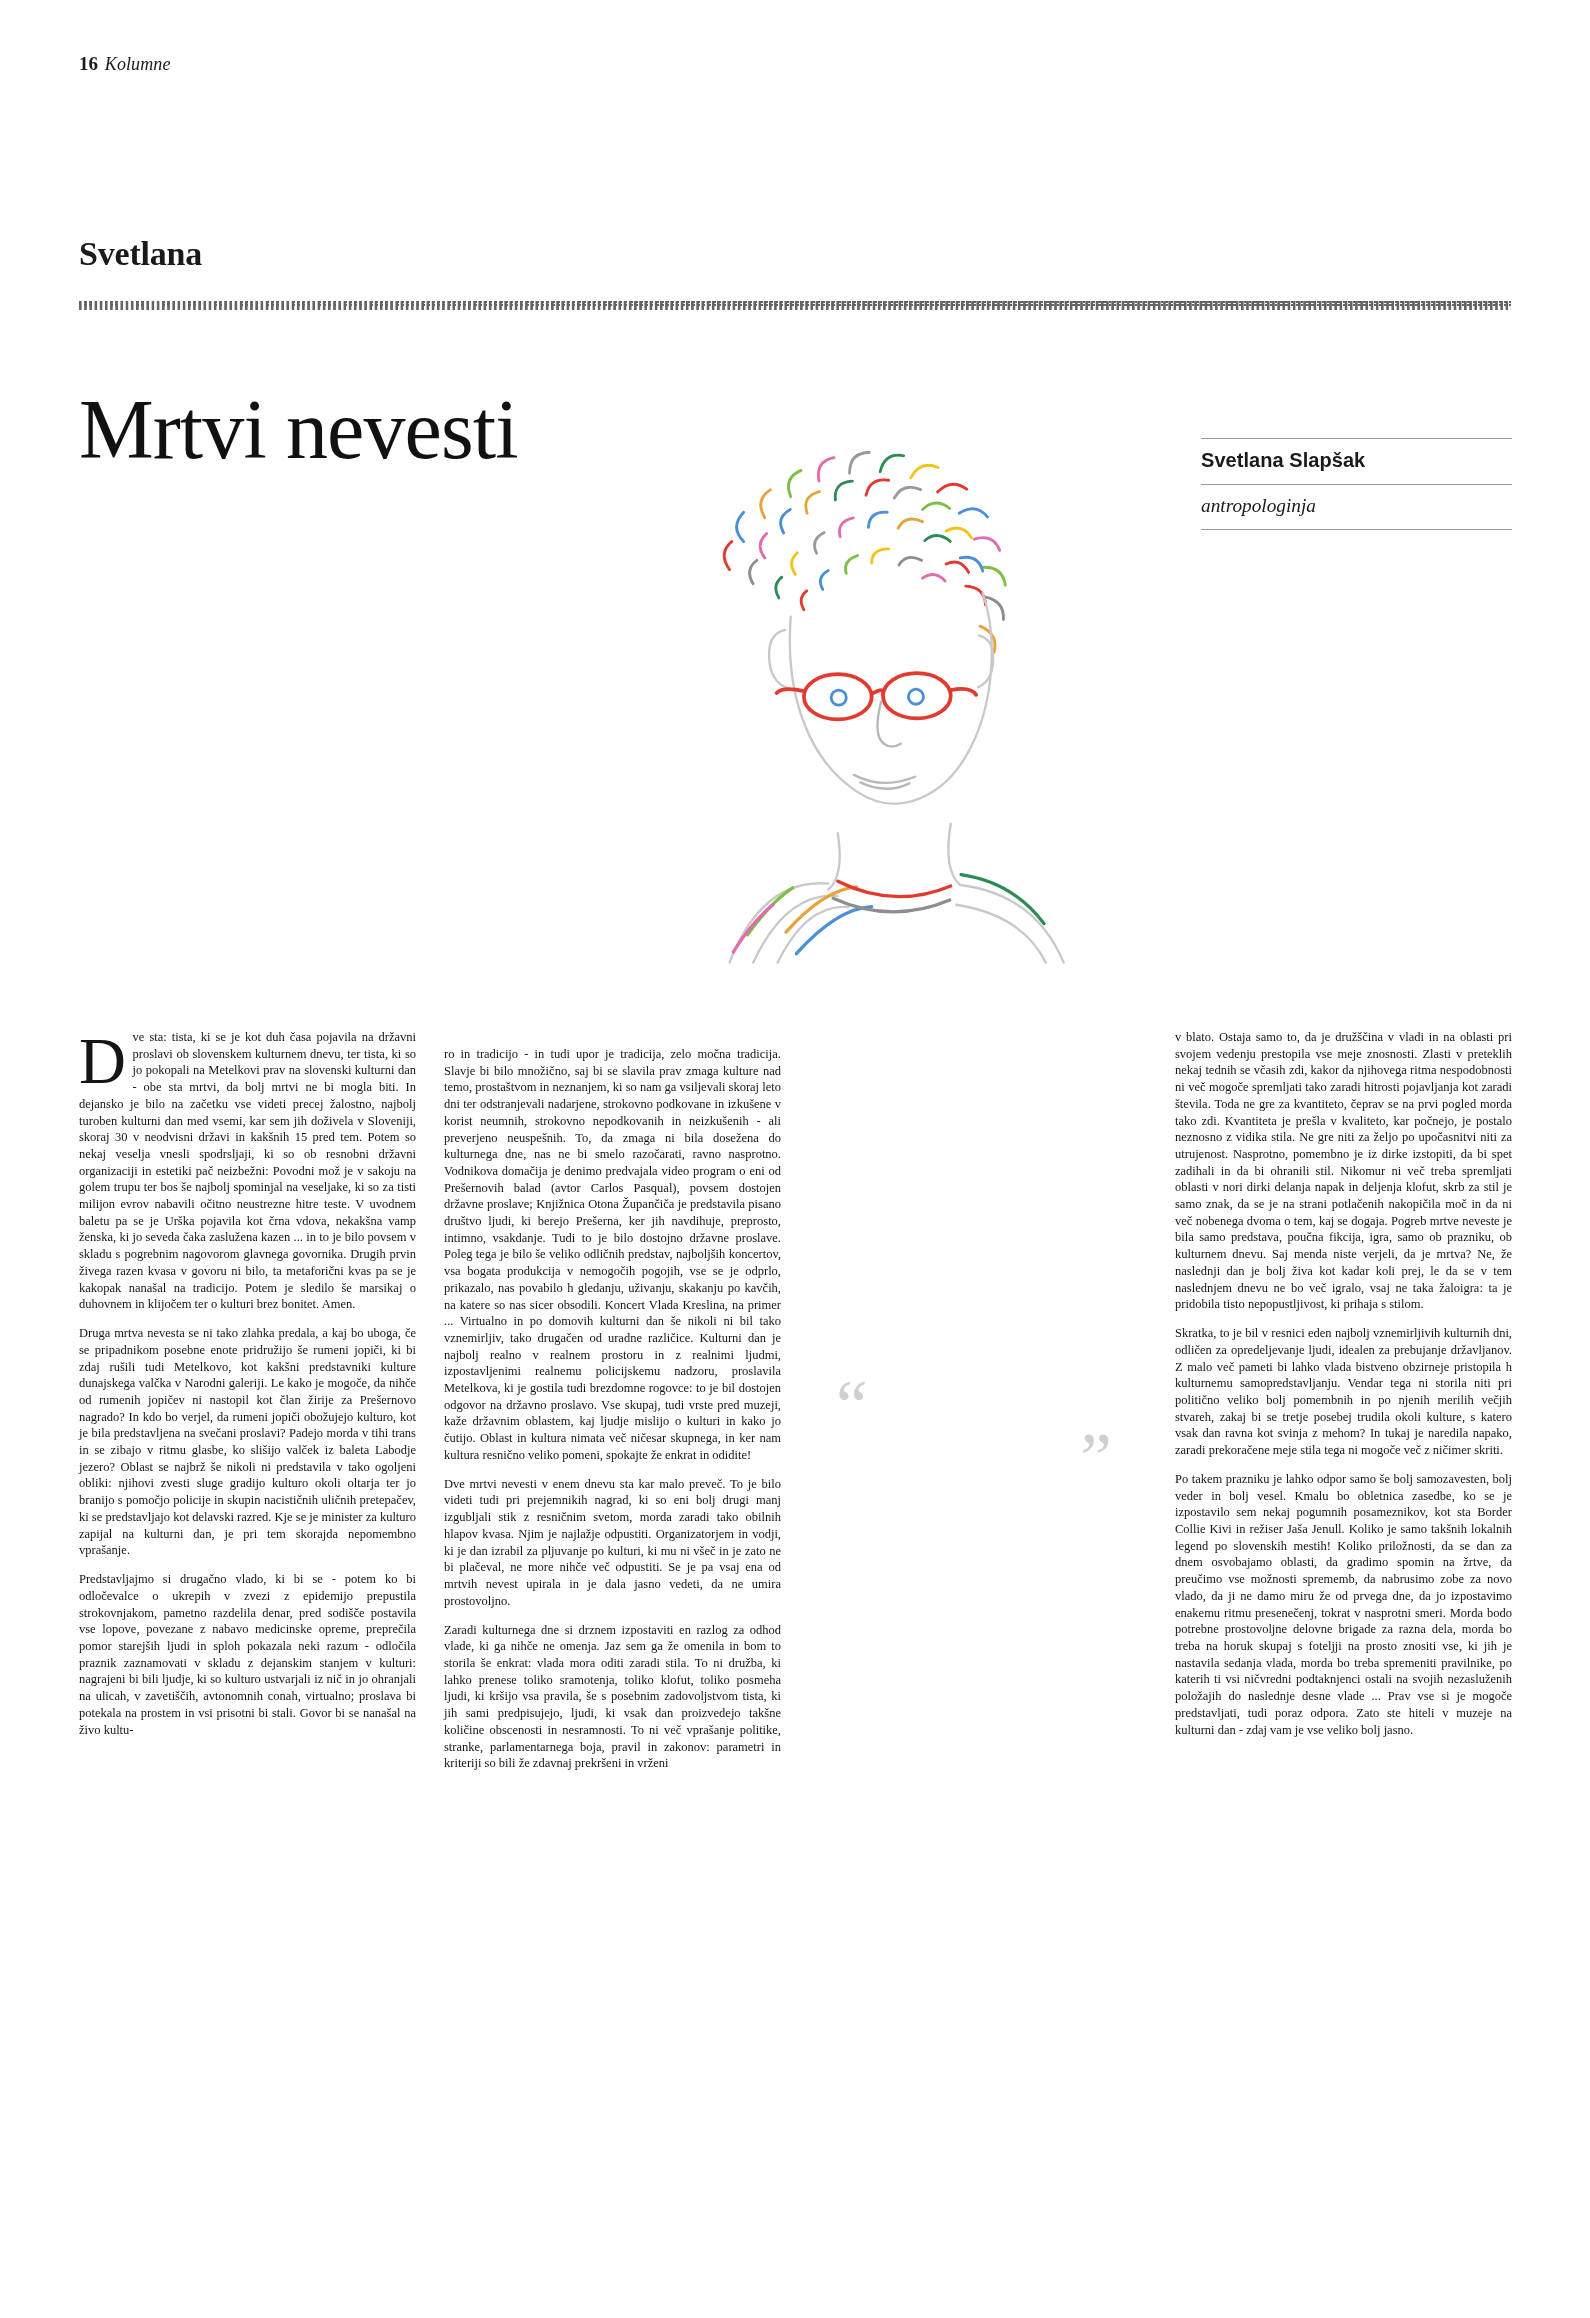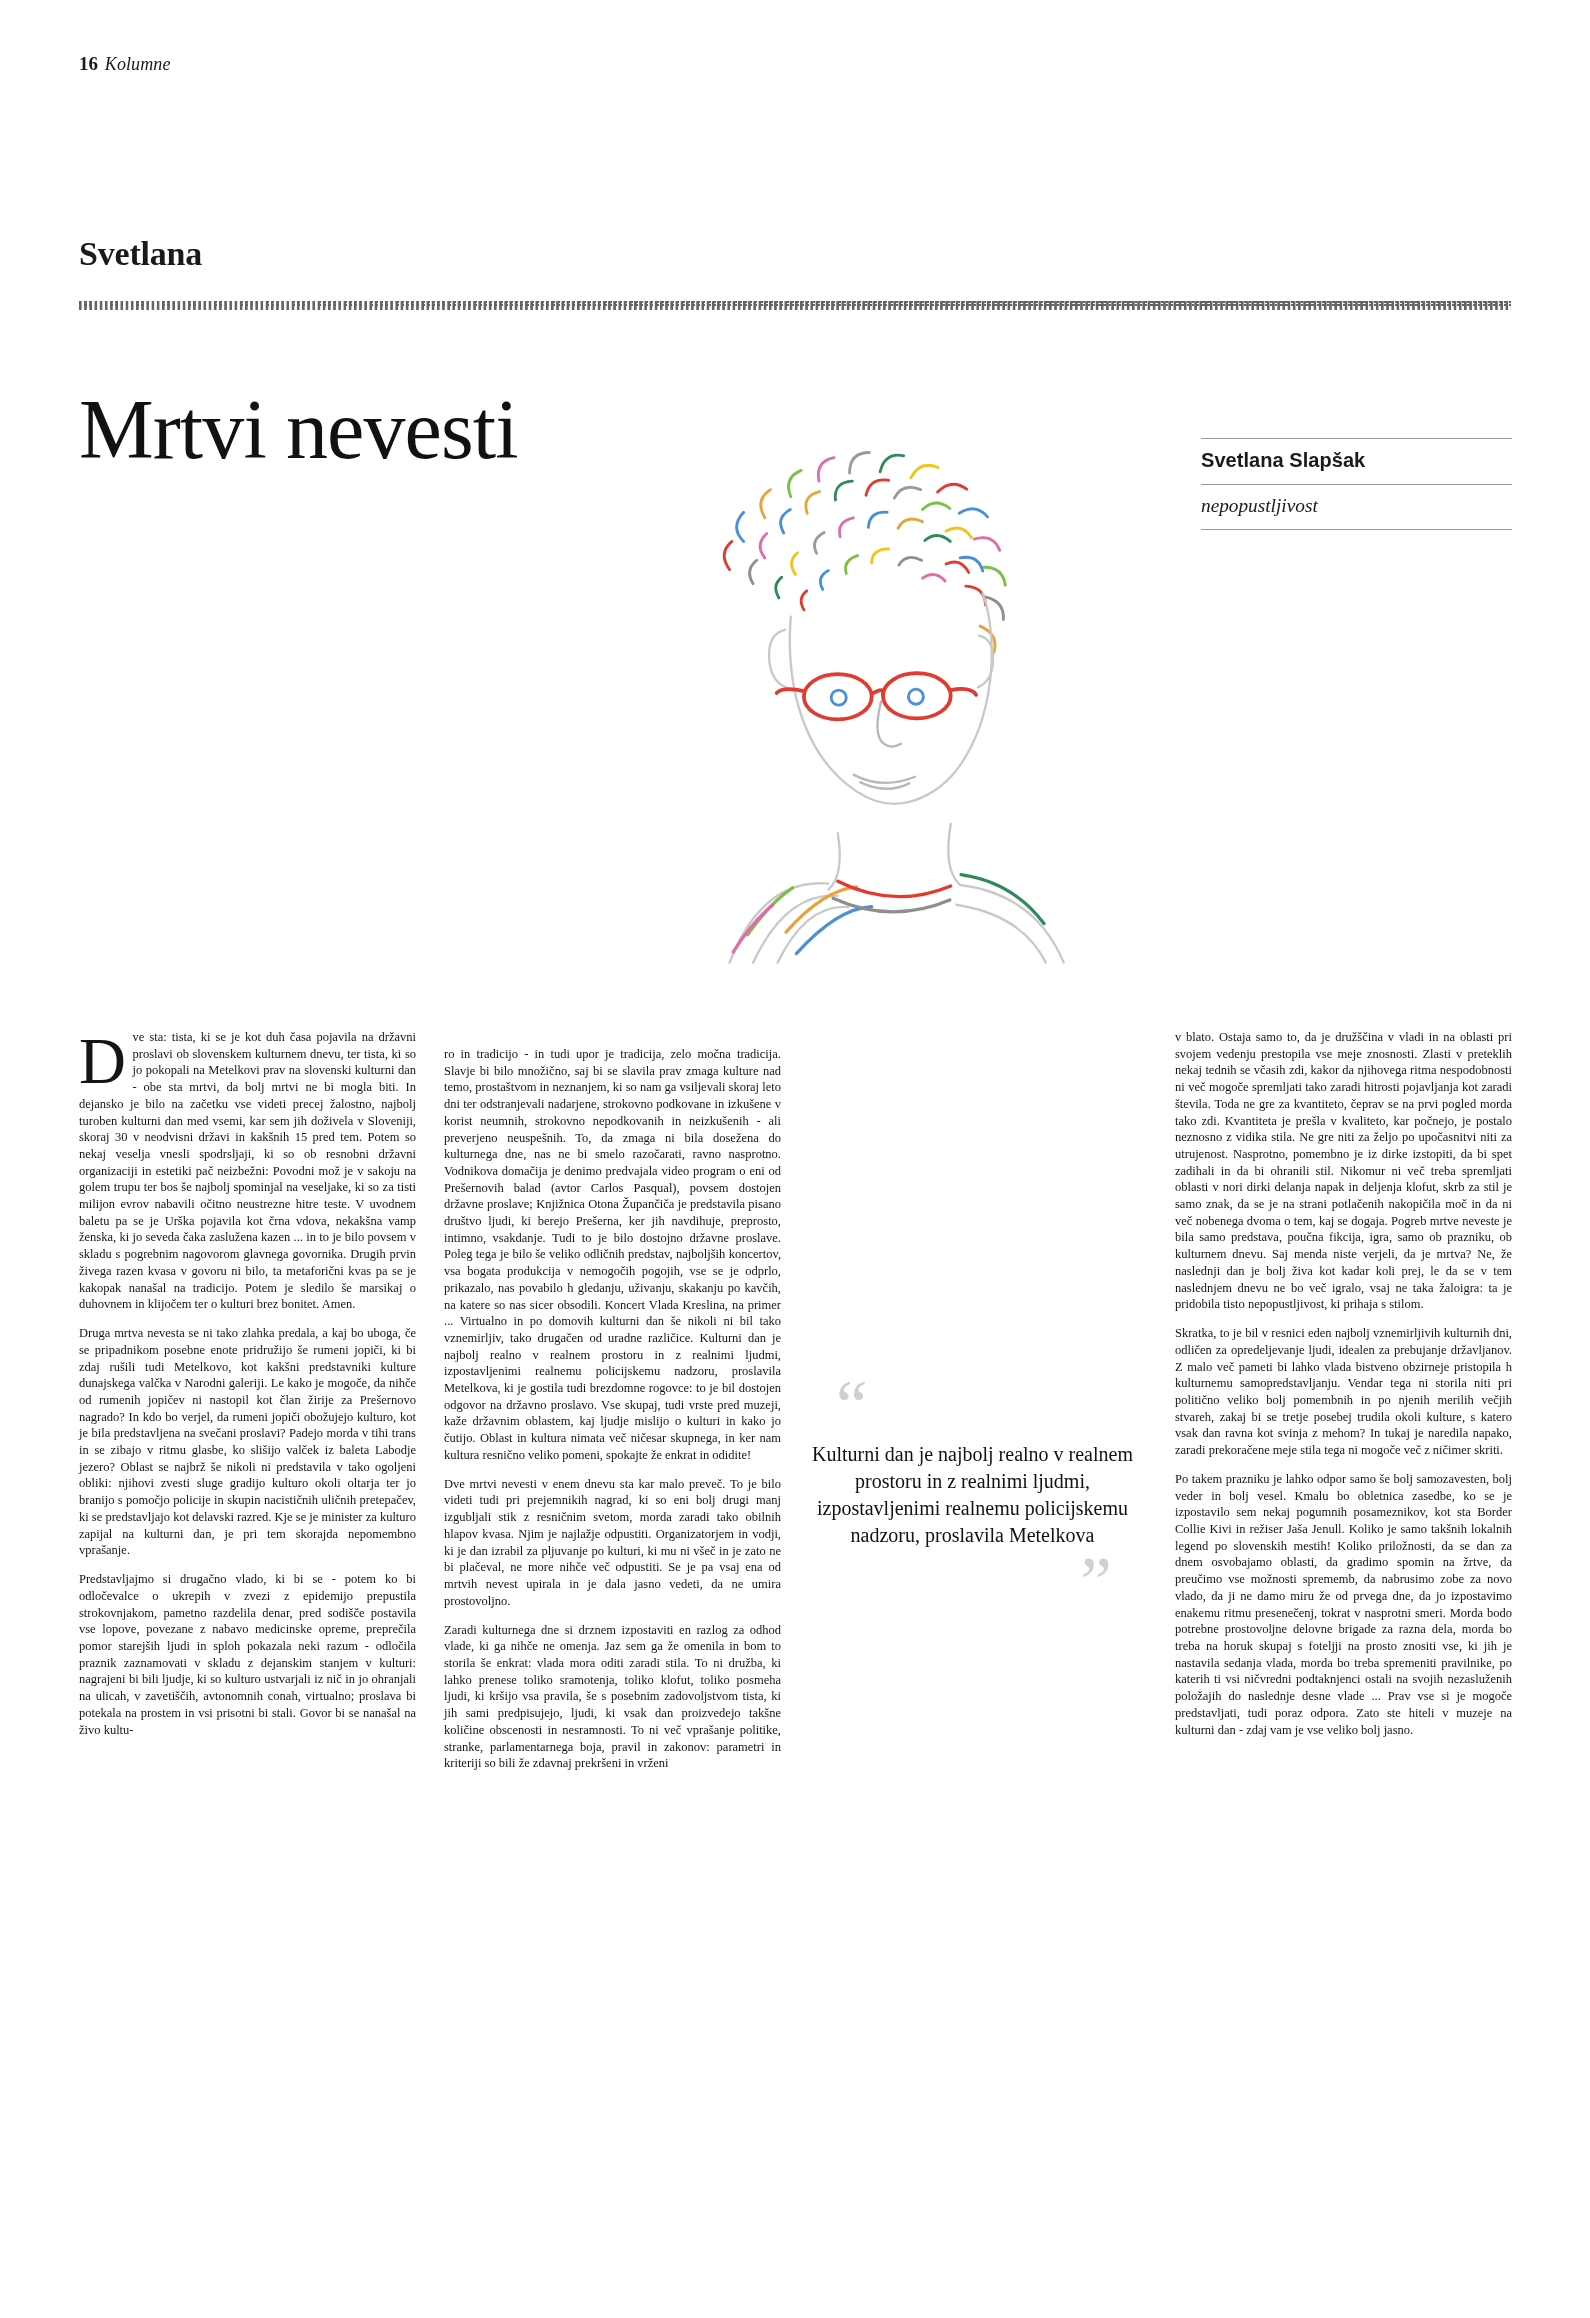--- a/index.html
+++ b/index.html
@@ -203,21 +203,21 @@
 
   <div class="rubric">Svetlana</div>
   <div class="rule-dotted"></div>
 
   <h1 class="headline">Mrtvi nevesti</h1>
 
   <div class="byline">
     <div class="hr"></div>
     <div class="author">Svetlana Slapšak</div>
     <div class="hr"></div>
-    <div class="role">nepopustljivost</div>
+    <div class="role">antropologinja</div>
     <div class="hr"></div>
   </div>
 
   <div class="illustration">
     <svg viewBox="0 0 1420 1260" width="669" height="593" fill="none" stroke-linecap="round" stroke-linejoin="round">
 
       <g stroke-width="6" fill="none">
         <path d="M470 420 q-25 -35 5 -60" stroke="#e23a2e"></path>
         <path d="M500 360 q-30 -30 0 -62" stroke="#4a90d9"></path>
         <path d="M545 310 q-22 -38 12 -60" stroke="#e8a33d"></path>
@@ -326,19 +326,18 @@
     <div class="col c3"></div>
 
     <div class="col c4">
       <p>v blato. Ostaja samo to, da je družščina v vladi in na oblasti pri svojem vedenju prestopila vse meje znosnosti. Zlasti v preteklih nekaj tednih se včasih zdi, kakor da njihovega ritma nespodobnosti ni več mogoče spremljati tako zaradi hitrosti pojavljanja kot zaradi števila. Toda ne gre za kvantiteto, čeprav se na prvi pogled morda tako zdi. Kvantiteta je prešla v kvaliteto, kar počnejo, je postalo neznosno z vidika stila. Ne gre niti za željo po upočasnitvi niti za utrujenost. Nasprotno, pomembno je iz dirke izstopiti, da bi spet zadihali in da bi ohranili stil. Nikomur ni več treba spremljati oblasti v nori dirki delanja napak in deljenja klofut, skrb za stil je samo znak, da se je na strani potlačenih nakopičila moč in da ni več nobenega dvoma o tem, kaj se dogaja. Pogreb mrtve neveste je bila samo predstava, poučna fikcija, igra, samo ob prazniku, ob kulturnem dnevu. Saj menda niste verjeli, da je mrtva? Ne, že naslednji dan je bolj živa kot kadar koli prej, le da se v tem naslednjem dnevu ne bo več igralo, vsaj ne taka žaloigra: ta je pridobila tisto nepopustljivost, ki prihaja s stilom.</p>
       <p>Skratka, to je bil v resnici eden najbolj vznemirljivih kulturnih dni, odličen za opredeljevanje ljudi, idealen za prebujanje državljanov. Z malo več pameti bi lahko vlada bistveno obzirneje pristopila h kulturnemu samopredstavljanju. Vendar tega ni storila niti pri politično veliko bolj pomembnih in po njenih merilih večjih stvareh, zakaj bi se tretje posebej trudila okoli kulture, s katero vsak dan ravna kot svinja z mehom? In tukaj je naredila napako, zaradi prekoračene meje stila tega ni mogoče več z ničimer skriti.</p>
       <p>Po takem prazniku je lahko odpor samo še bolj samozavesten, bolj veder in bolj vesel. Kmalu bo obletnica zasedbe, ko se je izpostavilo sem nekaj pogumnih posameznikov, kot sta Border Collie Kivi in režiser Jaša Jenull. Koliko je samo takšnih lokalnih legend po slovenskih mestih! Koliko priložnosti, da se dan za dnem osvobajamo oblasti, da gradimo spomin na žrtve, da preučimo vse možnosti sprememb, da nabrusimo zobe za novo vlado, da ji ne damo miru že od prvega dne, da jo izpostavimo enakemu ritmu presenečenj, tokrat v nasprotni smeri. Morda bodo potrebne prostovoljne delovne brigade za razna dela, morda bo treba na horuk skupaj s foteljji na prosto znositi vse, ki jih je nastavila sedanja vlada, morda bo treba spremeniti pravilnike, po katerih ti vsi ničvredni podtaknjenci ostali na svojih nezasluženih položajih do naslednje desne vlade ... Prav vse si je mogoče predstavljati, tudi poraz odpora. Zato ste hiteli v muzeje na kulturni dan - zdaj vam je vse veliko bolj jasno.</p>
     </div>
 
     <div class="pullquote">
       <div class="pq-mark pq-open">“</div>
-      <div class="pq-text">Kulturni dan je najbolj realno v realnem prostoru in z realnimi ljudmi, izpostavljenimi realnemu policijskemu nadzoru, proslavila Metelkova</div>
       <div class="pq-mark pq-close">”</div>
     </div>
 
   </div>
 </div>
 
 
 </body></html>

